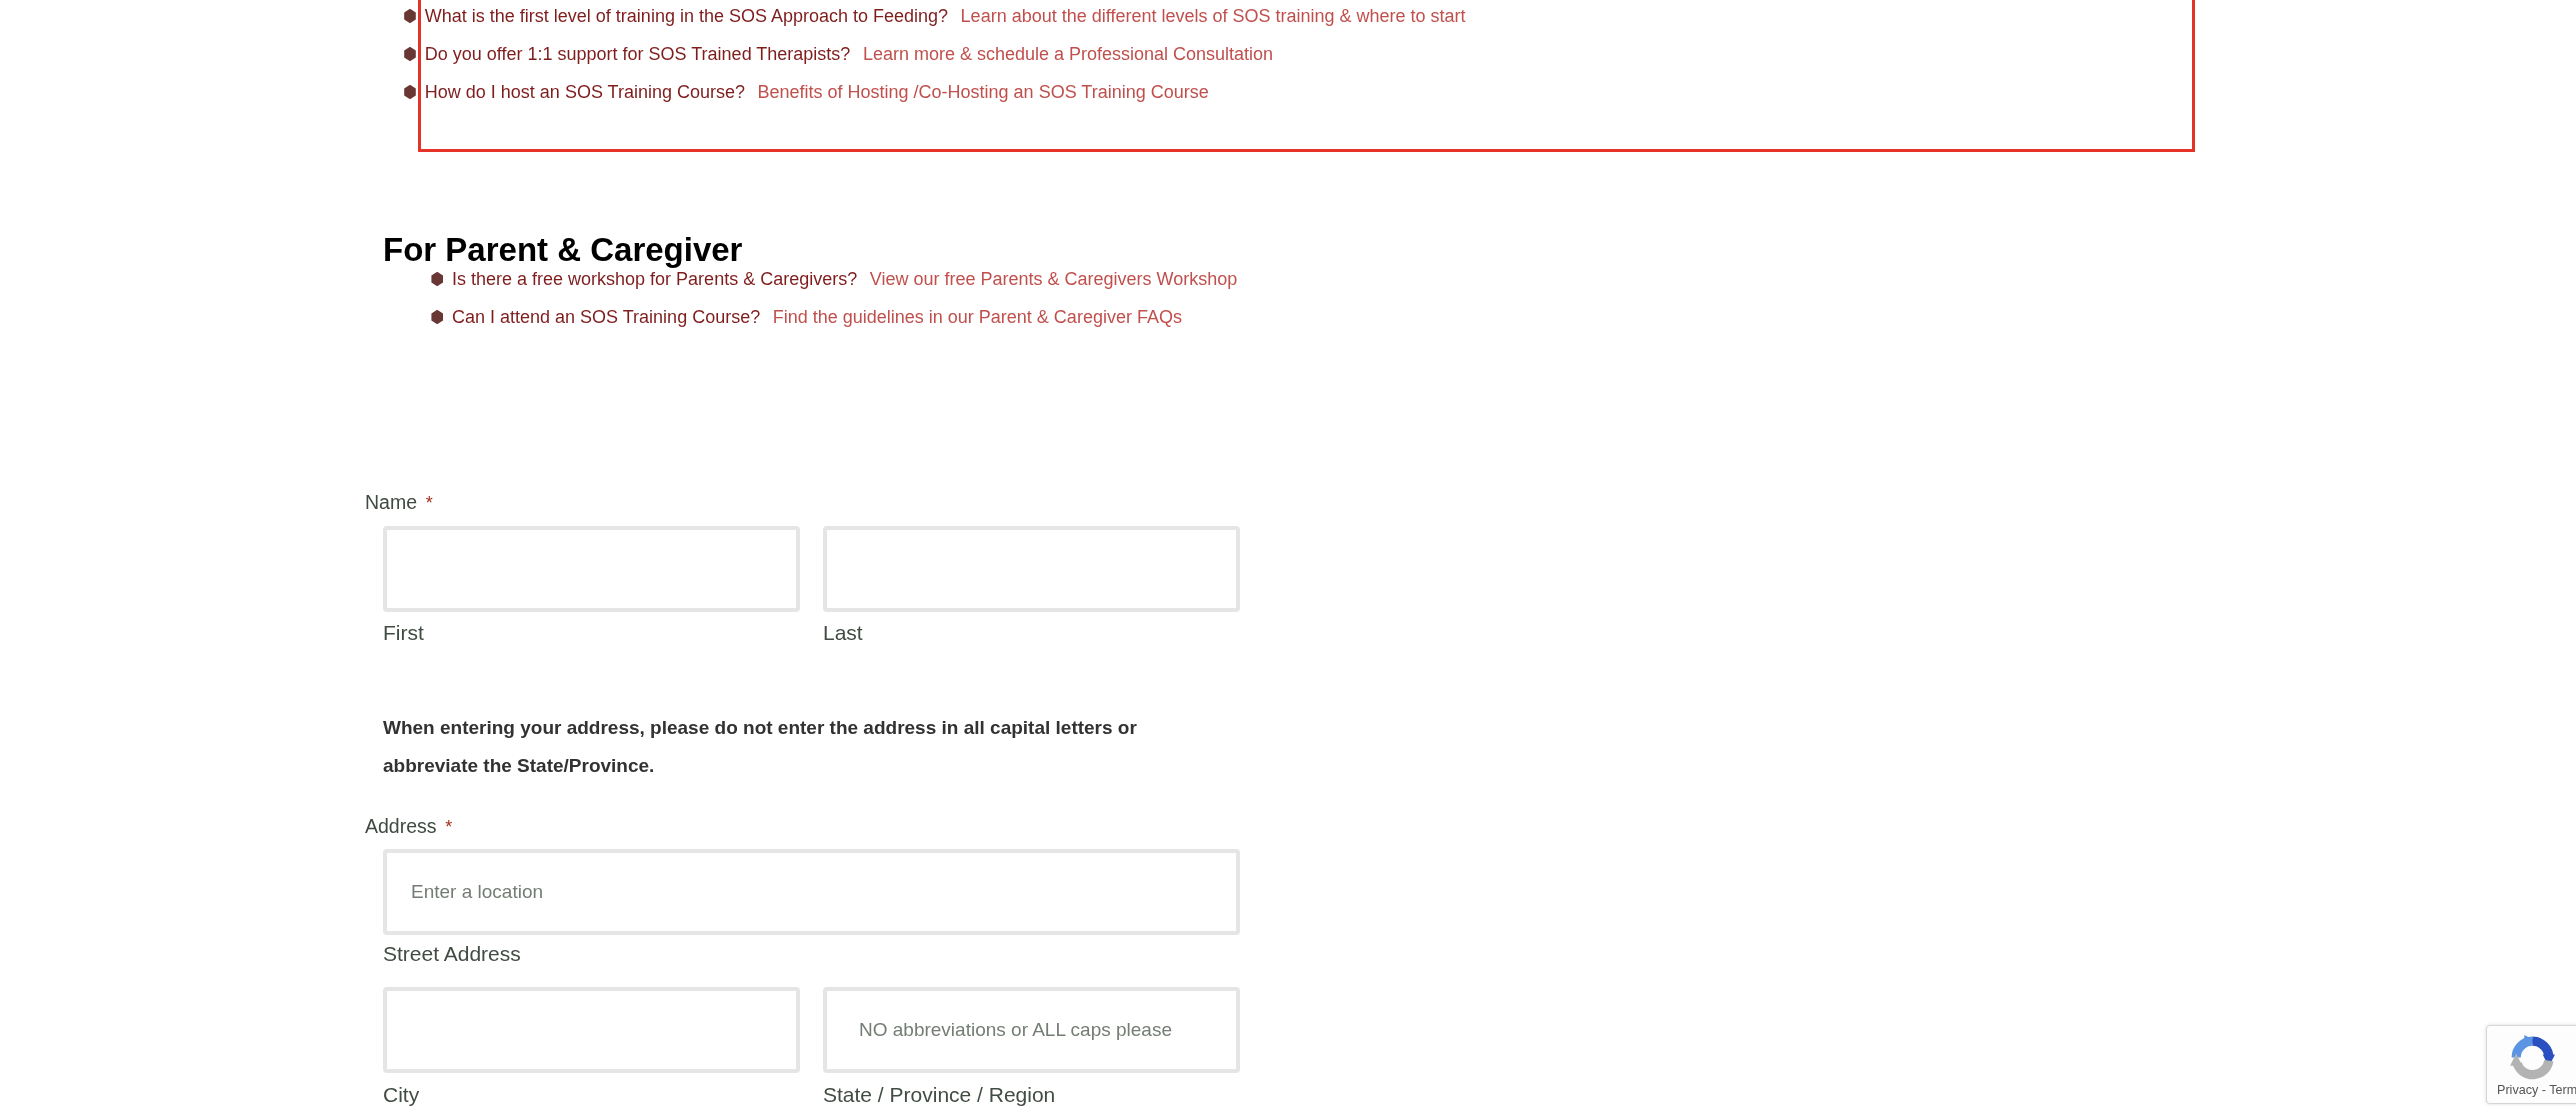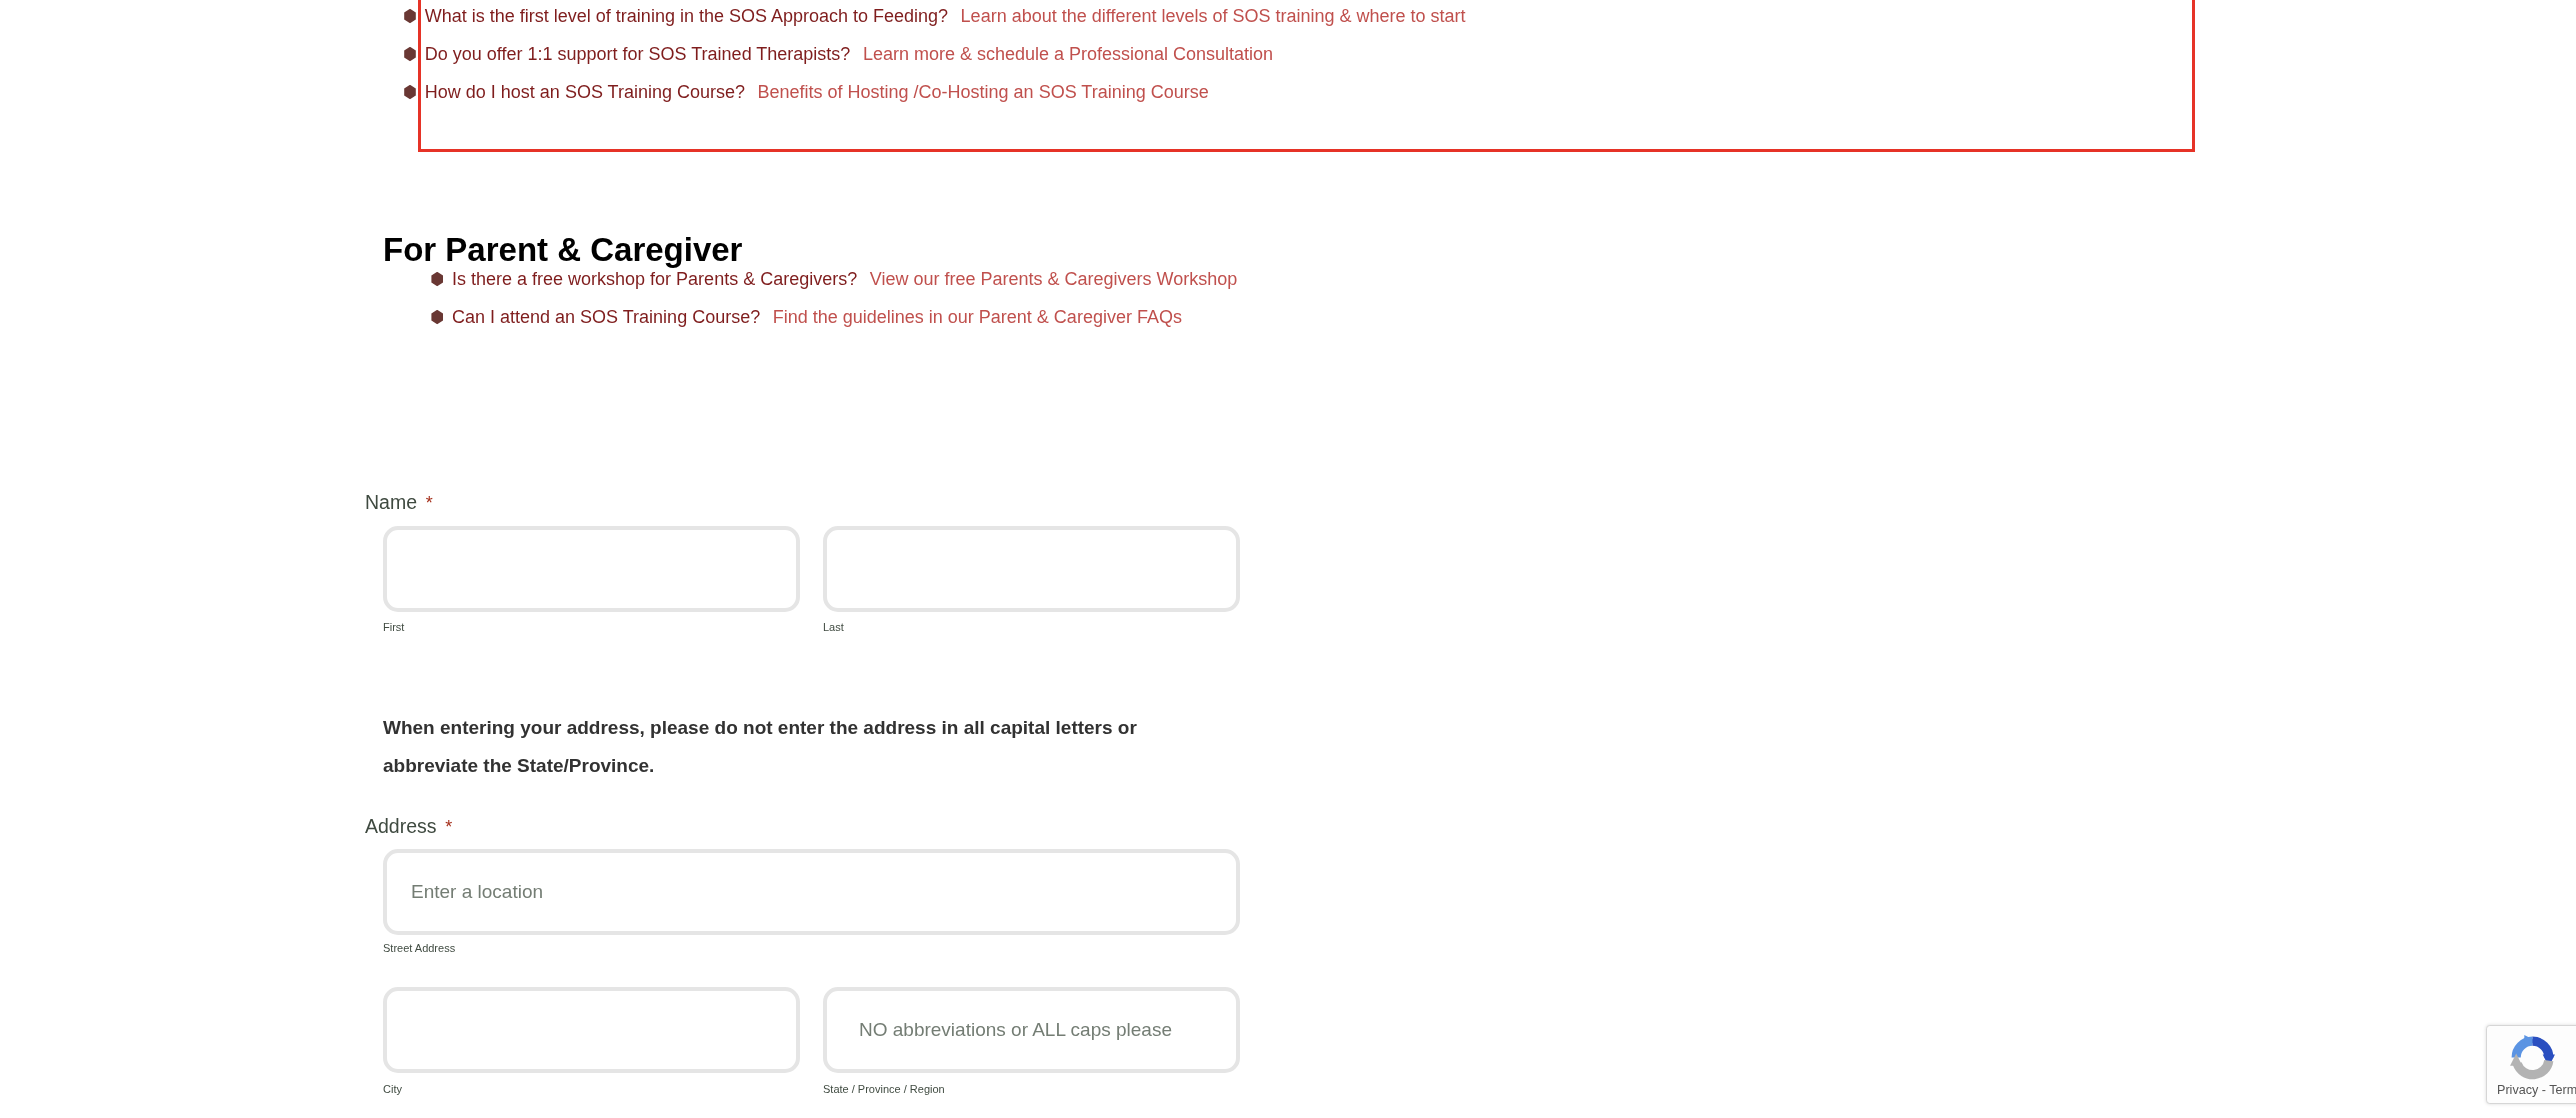--- a/index.html
+++ b/index.html
@@ -62,32 +62,32 @@
     font-size:19.5px;
     color:#3f4a40;
     white-space:nowrap;
   }
   .req{color:#a52f1b;margin-left:8.8px;font-size:18px;}
   .tinput{
     position:absolute;
     box-sizing:border-box;
     height:86px;
     border:4.4px solid #e5e5e5;
-    border-radius:15px;
+    border-radius:4px;
     background:#ffffff;
     font-family:"Liberation Sans", sans-serif;
     font-size:19px;
     color:#333333;
     padding:0 19px 0 24px;
     outline:none;
   }
   .tinput::placeholder{color:#747d74;opacity:1;}
   .sublabel{
     position:absolute;
-    font-size:11px;
+    font-size:21px;
     color:#414c42;
     white-space:nowrap;
   }
   .note{
     position:absolute;
     left:383px; top:709px;
     width:824px;
     font-size:19px;
     font-weight:bold;
     color:#323232;

